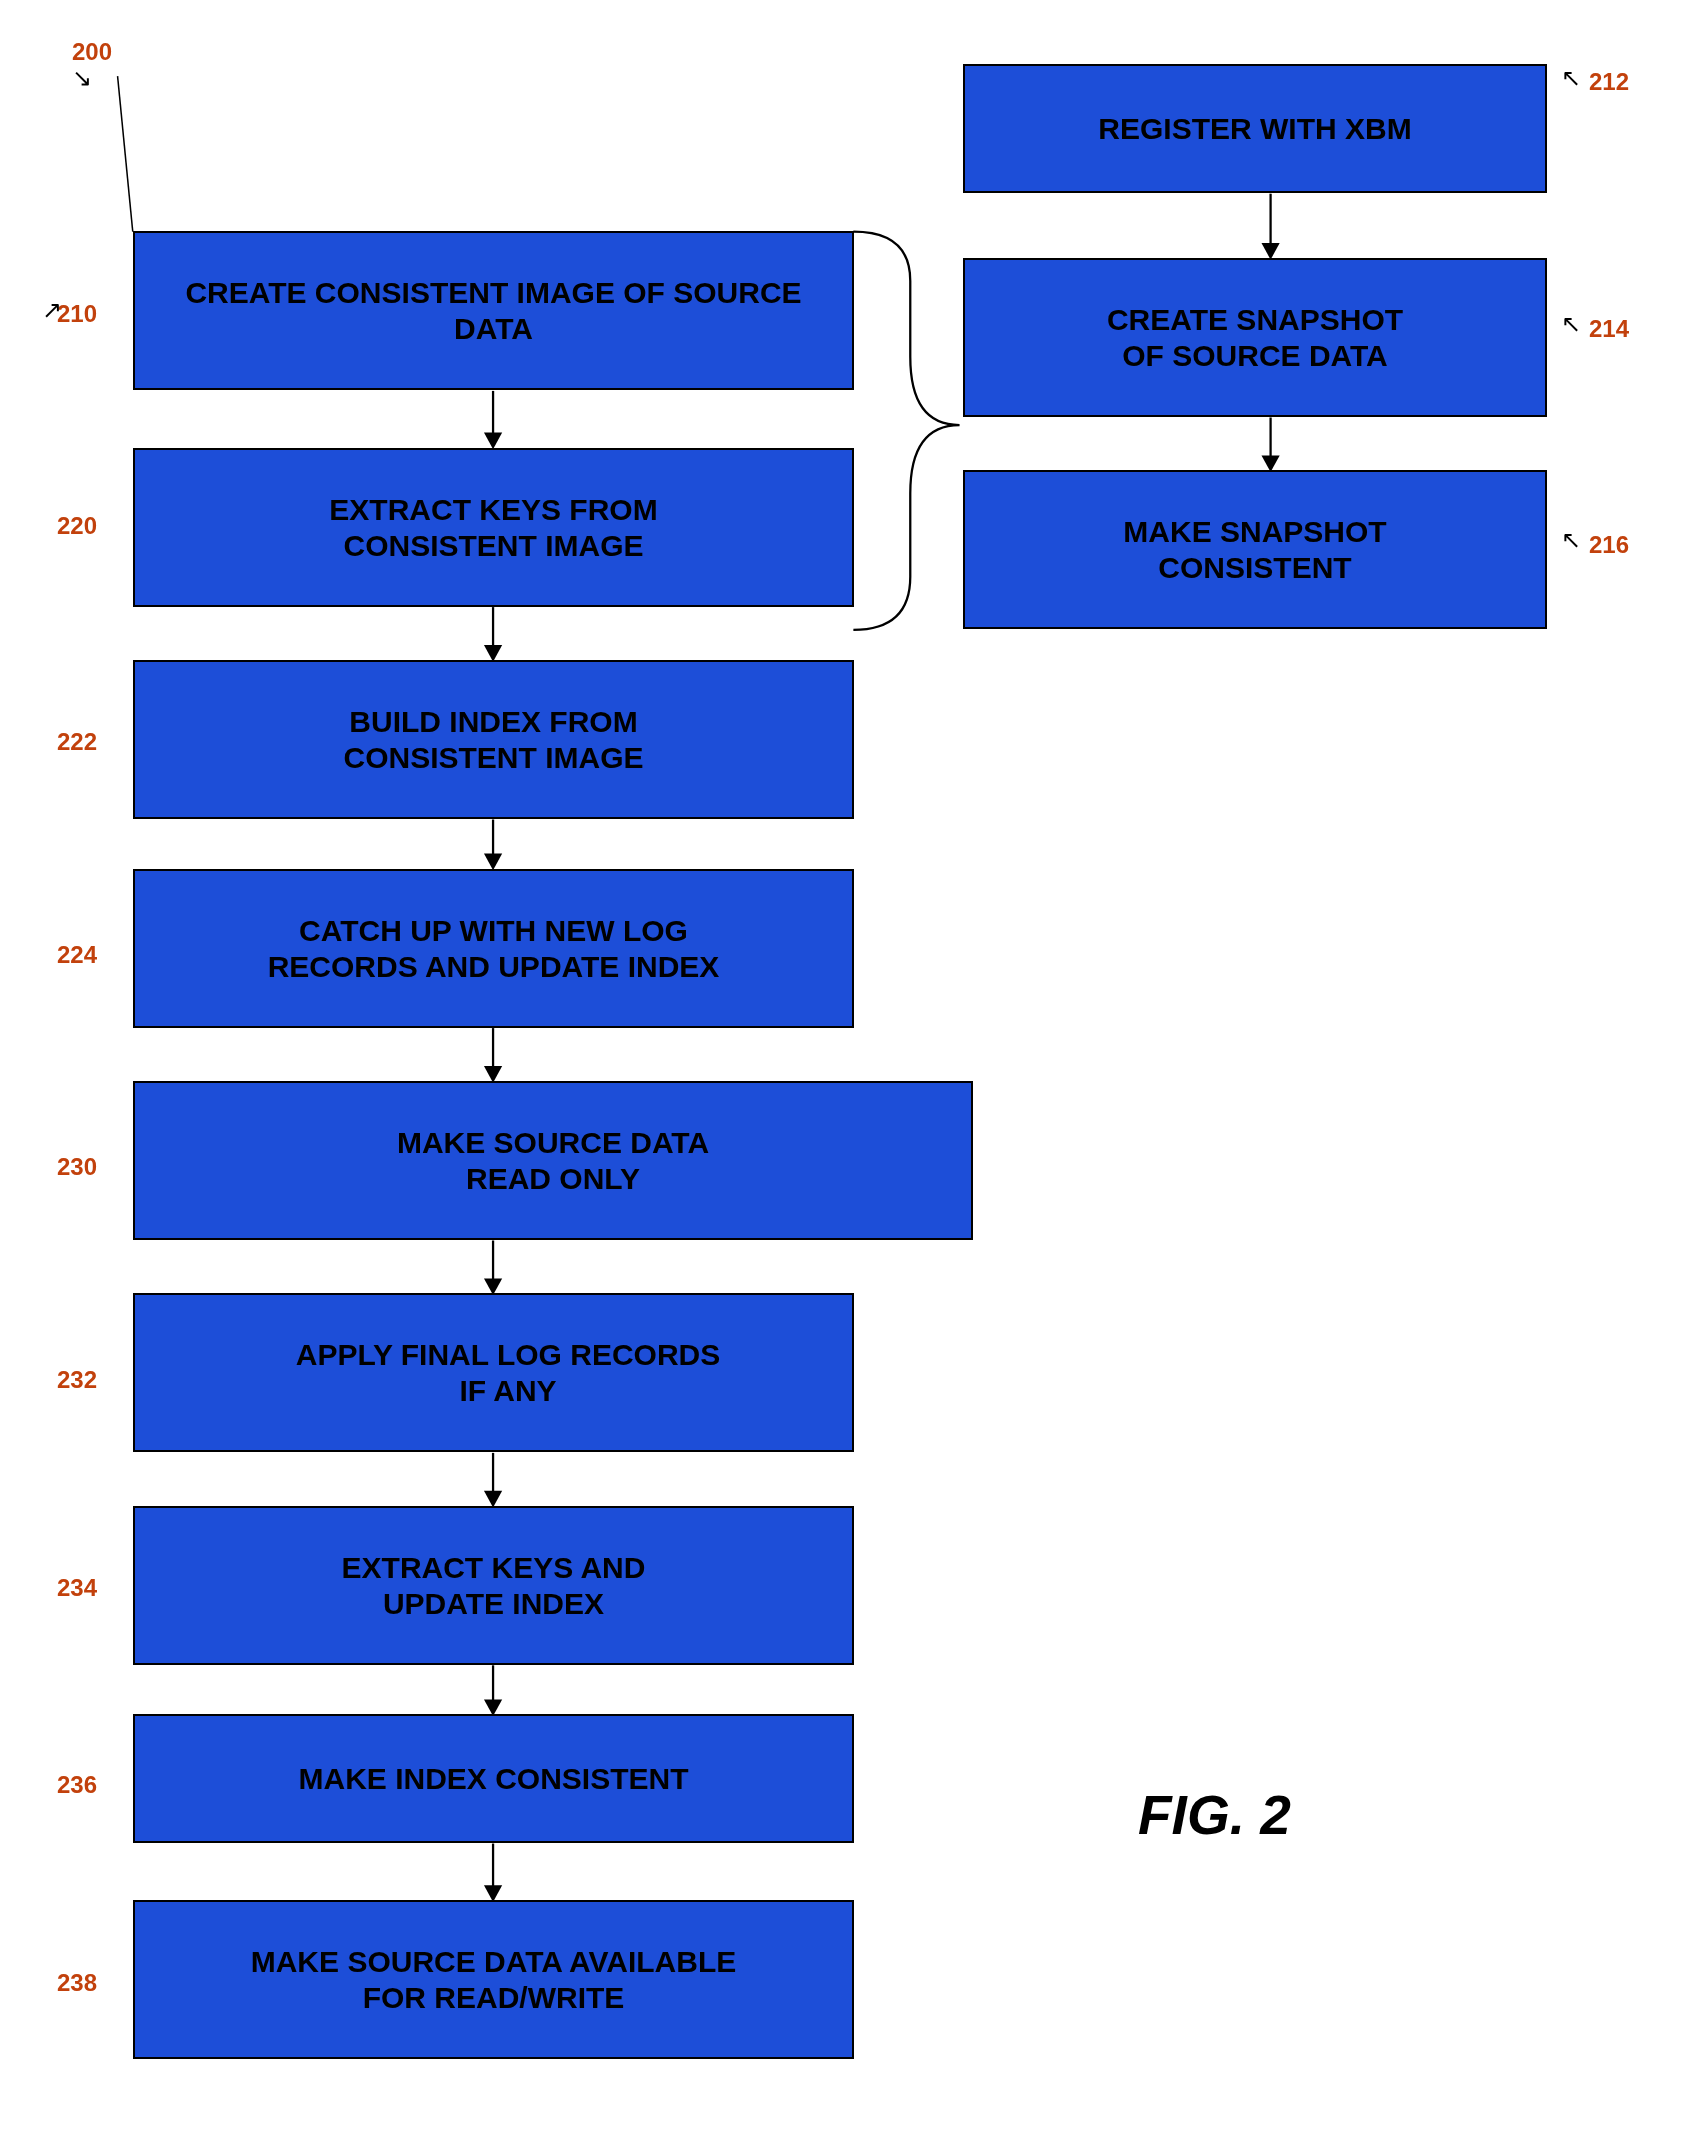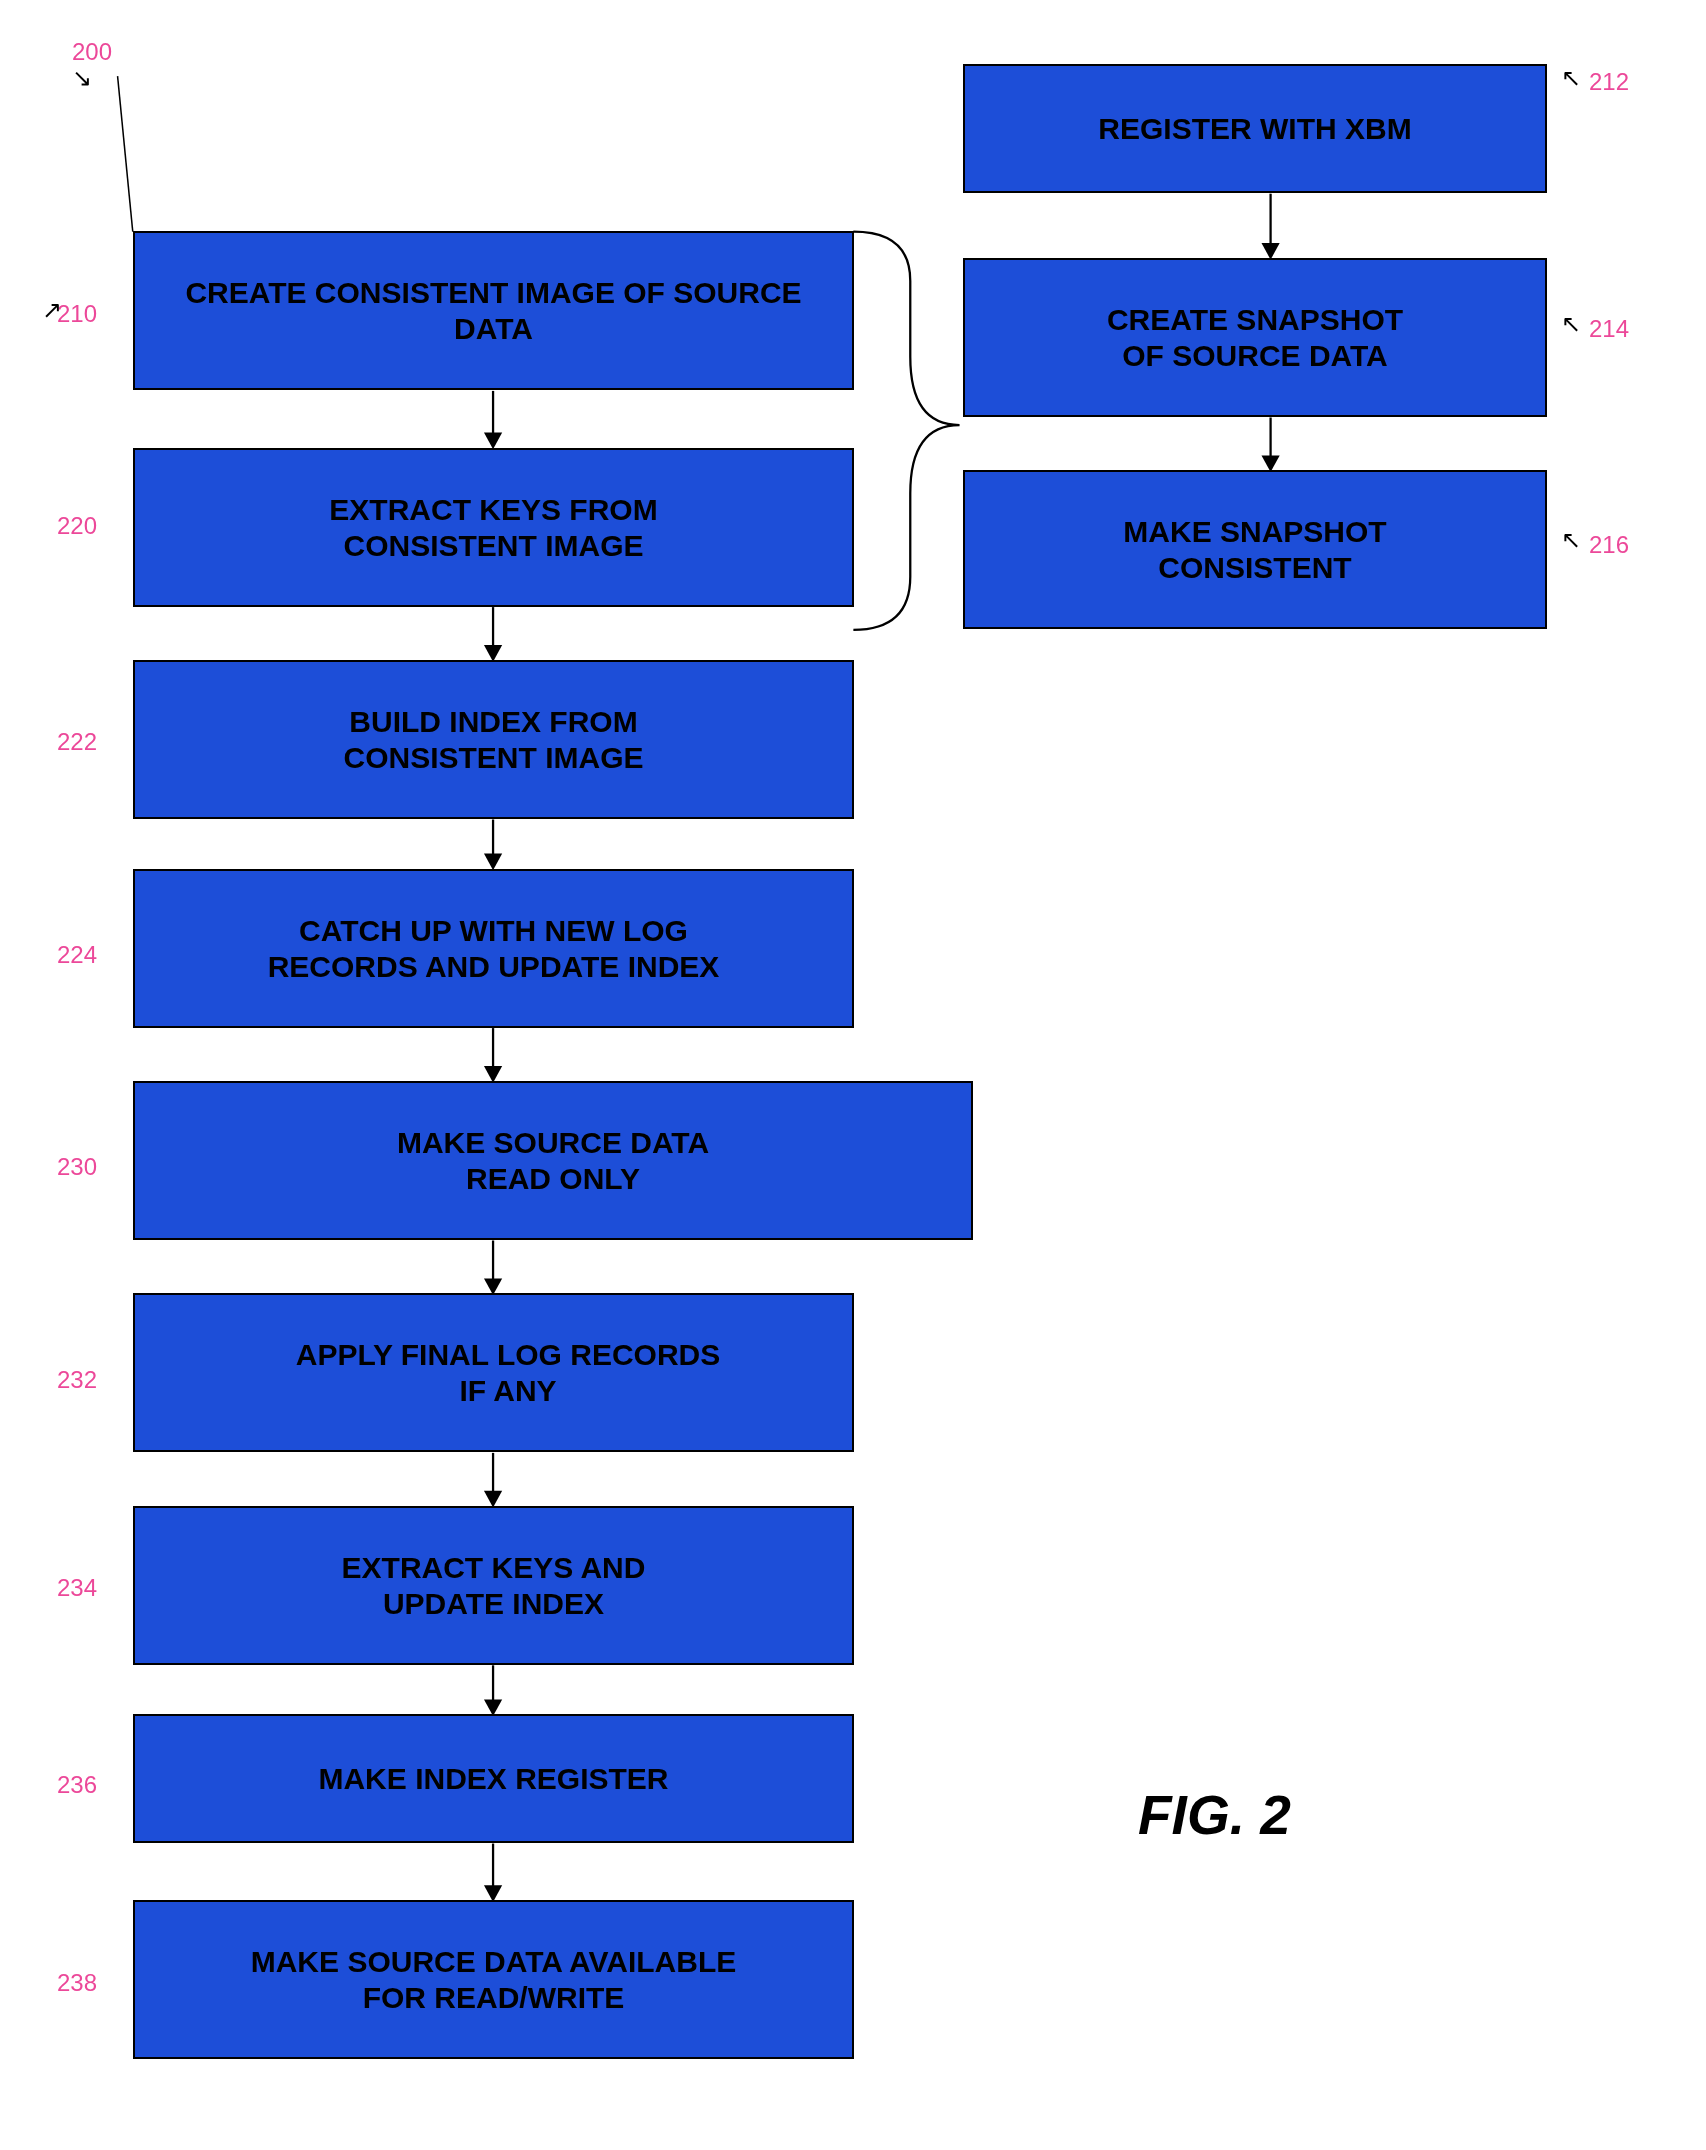--- a/index.html
+++ b/index.html
@@ -15,22 +15,22 @@
     .diagram-container {
       position: absolute;
       top: 0; left: 0;
       width: 1706px;
       height: 2151px;
     }
 
     .label-tag {
       position: absolute;
       font-size: 24px;
-      font-weight: normal;
-      color: #ec4899;
+      font-weight: bold;
+      color: #c2410c;
     }
 
     .flow-box {
       position: absolute;
       border: 2.3px solid #000;
       background: #1d4ed8;
       display: flex;
       align-items: center;
       justify-content: center;
       text-align: center;
@@ -144,21 +144,21 @@
 
   <div class="label-tag" style="left:57px; top:1574px;">234</div>
 
   <div class="flow-box" style="left:133px; top:1506px; width:721px; height:159px;">
     <span>EXTRACT KEYS AND<br>UPDATE INDEX</span>
   </div>
 
   <div class="label-tag" style="left:57px; top:1771px;">236</div>
 
   <div class="flow-box" style="left:133px; top:1714px; width:721px; height:129px;">
-    <span>MAKE INDEX REGISTER</span>
+    <span>MAKE INDEX CONSISTENT</span>
   </div>
 
   <div class="label-tag" style="left:57px; top:1969px;">238</div>
 
   <div class="flow-box" style="left:133px; top:1900px; width:721px; height:159px;">
     <span>MAKE SOURCE DATA AVAILABLE<br>FOR READ/WRITE</span>
   </div>
 
   <div class="label-tag" style="left:1589px; top:68px;">212</div>
   <div style="position:absolute; left:1561px; top:64px; font-size:24px;">↖</div>

